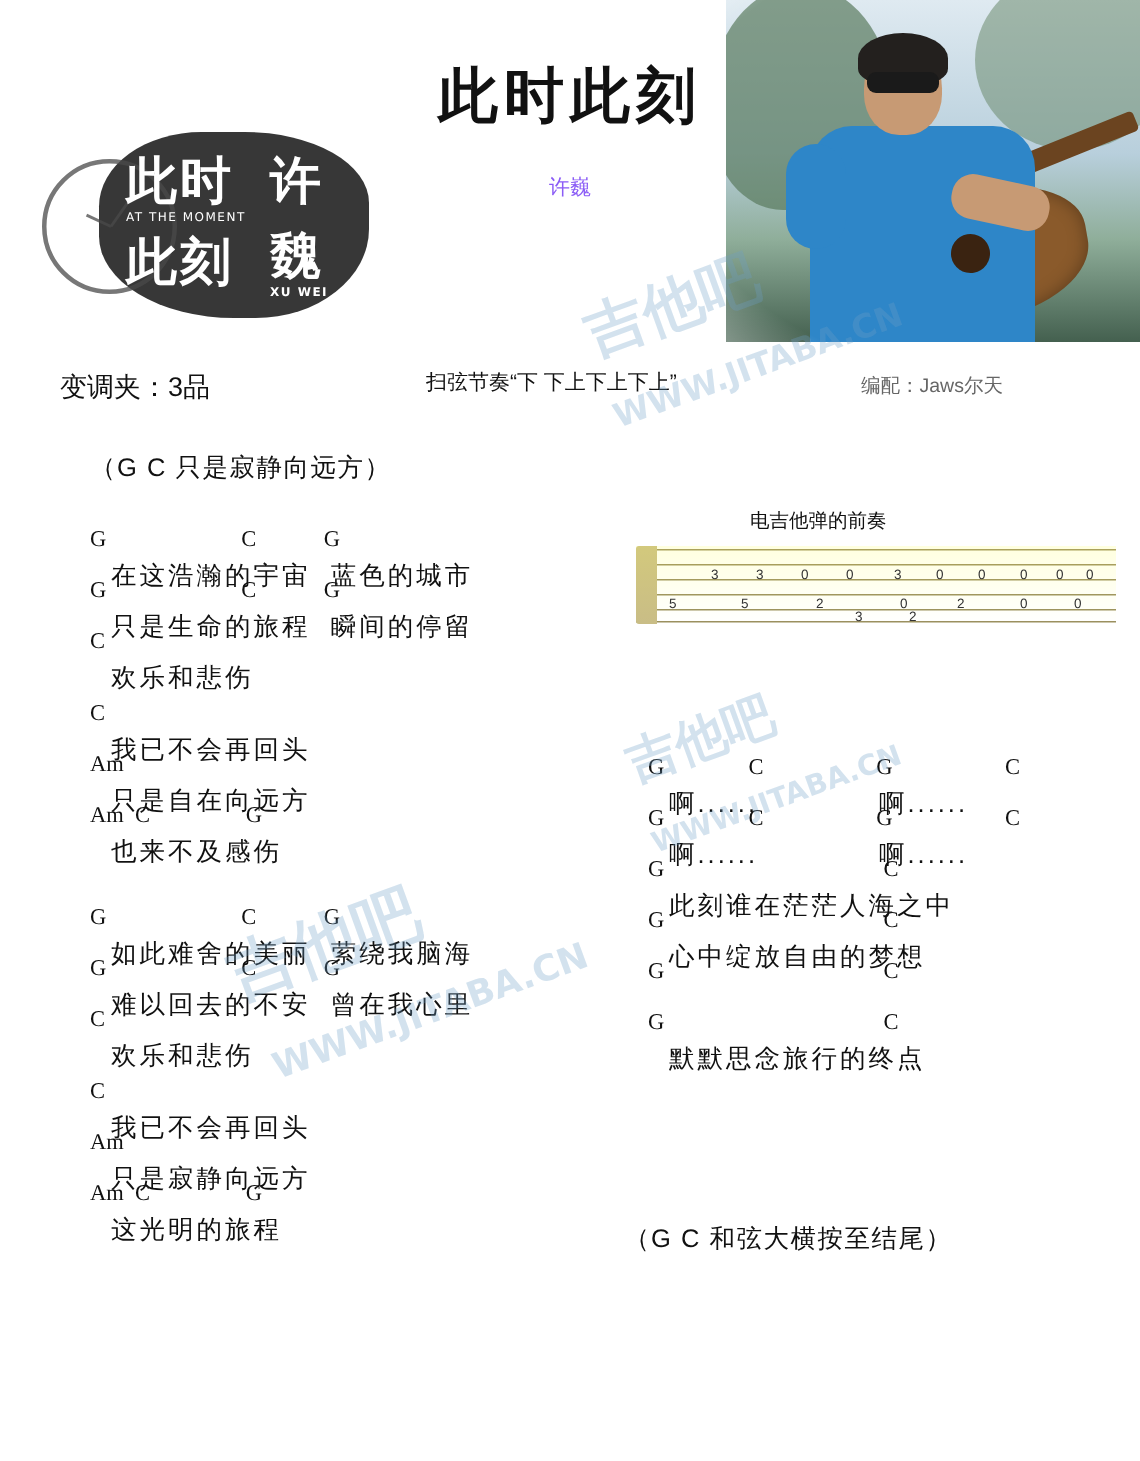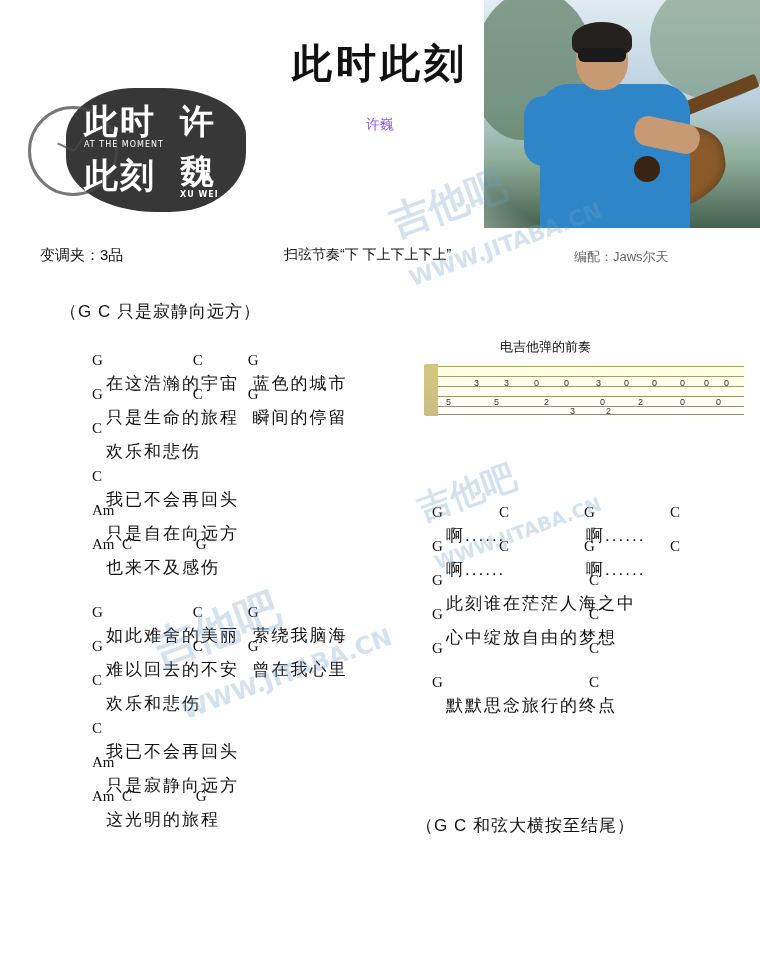--- a/index.html
+++ b/index.html
@@ -76,21 +76,21 @@
   .photo .hair{position:absolute;left:88px;top:22px;width:60px;height:34px;border-radius:50% 50% 30% 30%;background:#23201e}
   .photo .glasses{position:absolute;left:94px;top:48px;width:48px;height:14px;background:#1a1a1a;border-radius:6px}
   .photo .body{position:absolute;left:56px;top:84px;width:150px;height:150px;background:#2e86c8;border-radius:28px 28px 0 0}
   .photo .sleeve{position:absolute;left:40px;top:96px;width:40px;height:70px;background:#2e86c8;border-radius:20px}
   .photo .arm{position:absolute;left:150px;top:120px;width:66px;height:30px;background:#c79a74;border-radius:14px;transform:rotate(12deg)}
   .photo .guitar{position:absolute;left:92px;top:128px;width:150px;height:86px;background:#8a5a2b;border-radius:46% 40% 48% 44%;transform:rotate(-10deg);box-shadow:inset 0 0 12px rgba(0,0,0,.35)}
   .photo .hole{position:absolute;left:150px;top:156px;width:26px;height:26px;border-radius:50%;background:#3a2311;transform:rotate(-10deg)}
   .photo .neck{position:absolute;left:196px;top:88px;width:80px;height:14px;background:#6b4420;transform:rotate(-22deg);border-radius:3px}
 
   
-  .capo{position:absolute;left:40px;top:246px;font-size:15px;}
+  .capo{position:absolute;left:40px;top:246px;font-size:18px;}
   .strum{position:absolute;left:284px;top:246px;font-size:14px;}
   .credit{position:absolute;left:574px;top:248px;font-size:13px;color:#666;}
 
   .intro-note{position:absolute;left:60px;top:300px;font-size:17px;letter-spacing:1px;}
   .outro-note{position:absolute;left:416px;top:814px;font-size:17px;letter-spacing:1px;}
 
   .tab-caption{position:absolute;left:500px;top:338px;font-size:13px;}
 
   
   .block{position:absolute;}
@@ -192,21 +192,21 @@
       <span class="num" style="left:120px;top:33px">2</span>
       <span class="num" style="left:176px;top:33px">0</span>
       <span class="num" style="left:214px;top:33px">2</span>
       <span class="num" style="left:256px;top:33px">0</span>
       <span class="num" style="left:292px;top:33px">0</span>
       <span class="num" style="left:146px;top:42px">3</span>
       <span class="num" style="left:182px;top:42px">2</span>
     </div>
   </div>
 
-  <div class="block" style="left:60px;top:352px;width:330px;margin-left:32px;">
+  <div class="block" style="left:60px;top:352px;width:330px;">
     <div class="line">
       <div class="chordrow">G                        C            G</div>
       <div class="lyricrow">在这浩瀚的宇宙  蓝色的城市</div>
     </div>
     <div class="line">
       <div class="chordrow">G                        C            G</div>
       <div class="lyricrow">只是生命的旅程  瞬间的停留</div>
     </div>
     <div class="line">
       <div class="chordrow">C</div>

